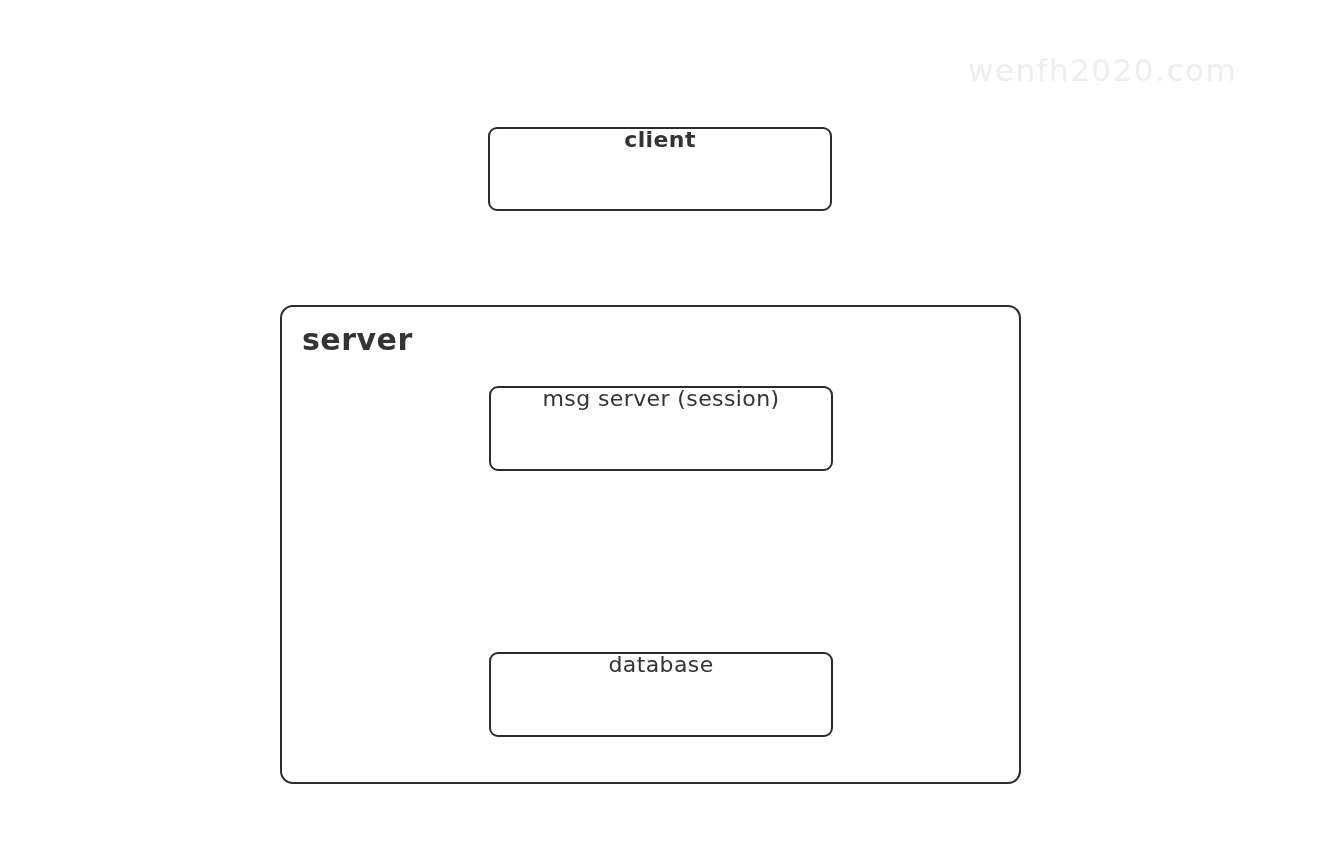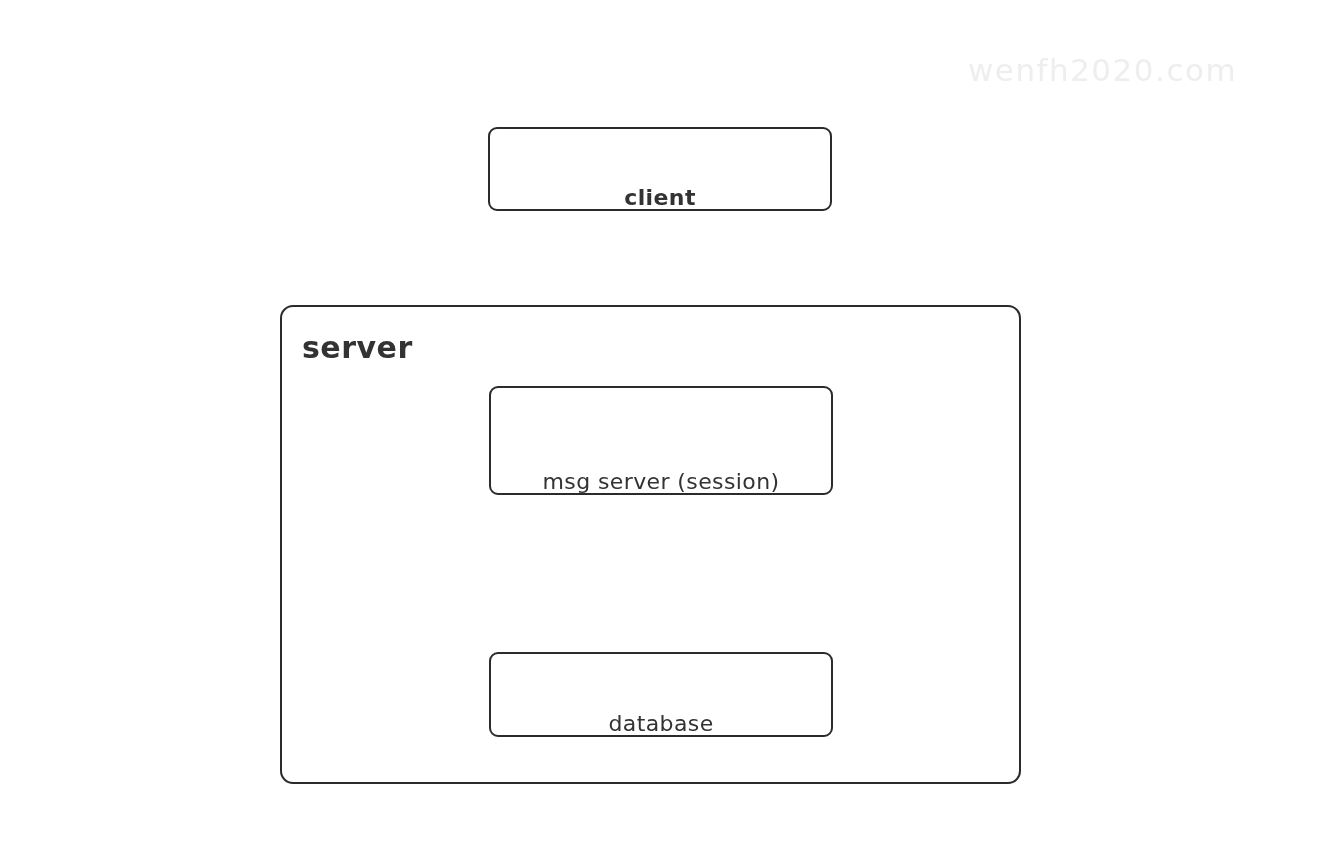--- a/index.html
+++ b/index.html
@@ -34,21 +34,21 @@
   }
 
   
   .node {
     position: absolute;
     box-sizing: border-box;
     background: #ffffff;
     border: 2px solid #2b2b2b;
     border-radius: 9px;
     display: flex;
-    align-items: flex-end;
+    align-items: flex-start;
     justify-content: center;
   }
   .node-label {
     font-family: "DejaVu Sans", sans-serif;
     font-size: 22px;
     font-weight: 400;
     color: #333333;
     letter-spacing: 0.4px;
     white-space: nowrap;
     line-height: 1;
@@ -81,29 +81,28 @@
     position: absolute;
     left: 20px;
     top: 15px;
     font-family: "DejaVu Sans", sans-serif;
     font-size: 30px;
     font-weight: 700;
     color: #333333;
     letter-spacing: 0.5px;
     white-space: nowrap;
     line-height: 1.2;
-    margin-top: 8px;
   }
 
   
   #msg-server-node {
     left: 489px;
     top: 386px;
     width: 344px;
-    height: 109px;
+    height: 85px;
   }
   #redis-node {
     left: 489px;
     top: 516px;
     width: 344px;
     height: 85px;
   }
   #database-node {
     left: 489px;
     top: 644px;

